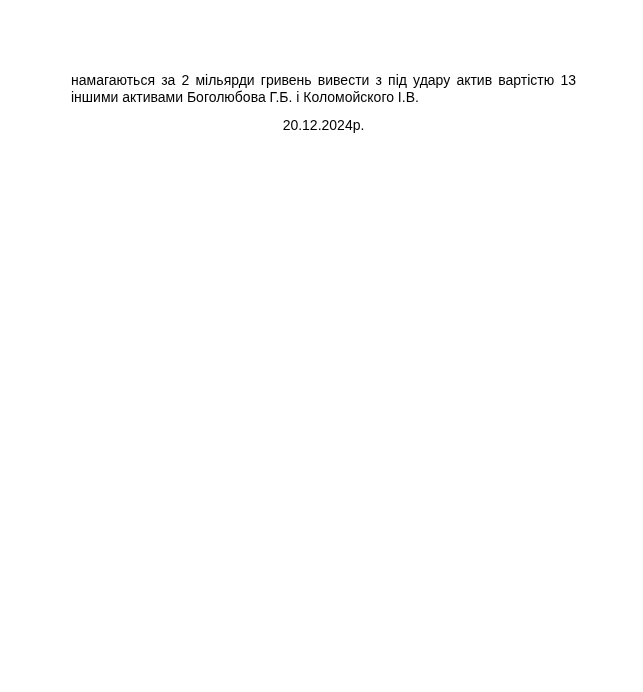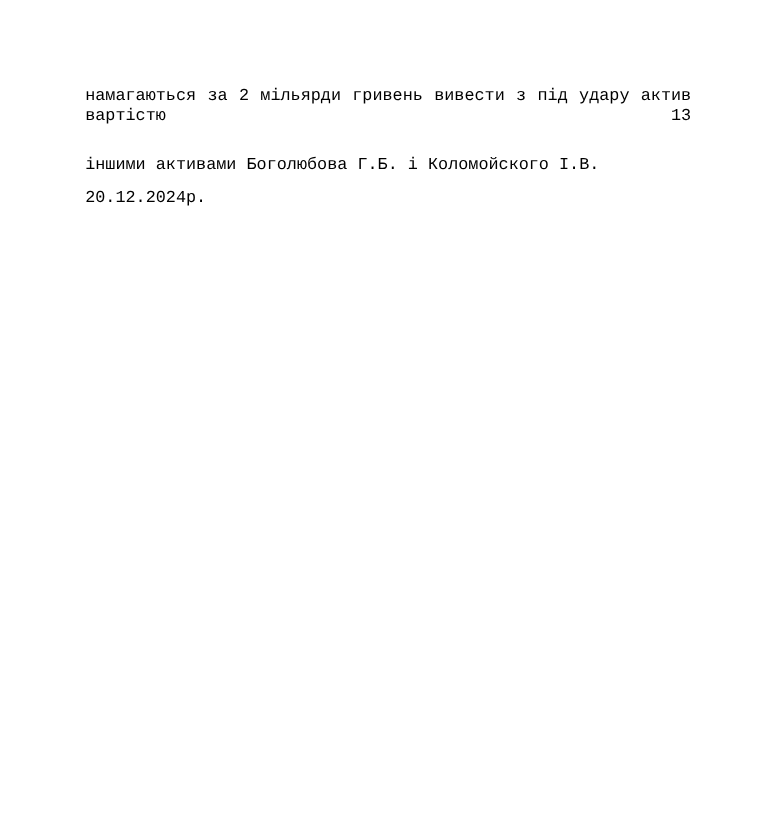--- a/index.html
+++ b/index.html
@@ -6,21 +6,21 @@
     margin: 0;
     padding: 0;
     background: #ffffff;
   }
   .page {
     position: relative;
     width: 643px;
     height: 528px;
     background: #ffffff;
     color: #000000;
-    font-family: Liberation Mono, monospace;
+    font-family: Liberation Sans, sans-serif;
     overflow: hidden;
   }
   .letter-content {
     position: absolute;
     left: 71px;
     top: 72px;
     width: 505px;
     font-size: 14px;
     line-height: 16.8px;
   }
@@ -29,27 +29,27 @@
   }
   .body-line {
     display: block;
     text-align: justify;
     text-align-last: justify;
     text-justify: inter-word;
     white-space: pre-wrap;
   }
   .body-line.last-line {
     text-align-last: left;
-    margin-top: 24px;
   }
   .closing-line {
     margin: 27px 0 0 0;
   }
   .date-line {
     margin: 11px 0 0 0;
+    text-align: center;
   }
 </style>
 </head>
 <body>
 
 <div class="page">
   <div class="letter-content">
     <p class="body-paragraph">
       <span class="body-line">намагаються за 2 мільярди гривень вивести з під удару актив вартістю 13</span>
       <span class="body-line last-line">іншими активами Боголюбова Г.Б. і Коломойского І.В.</span>

